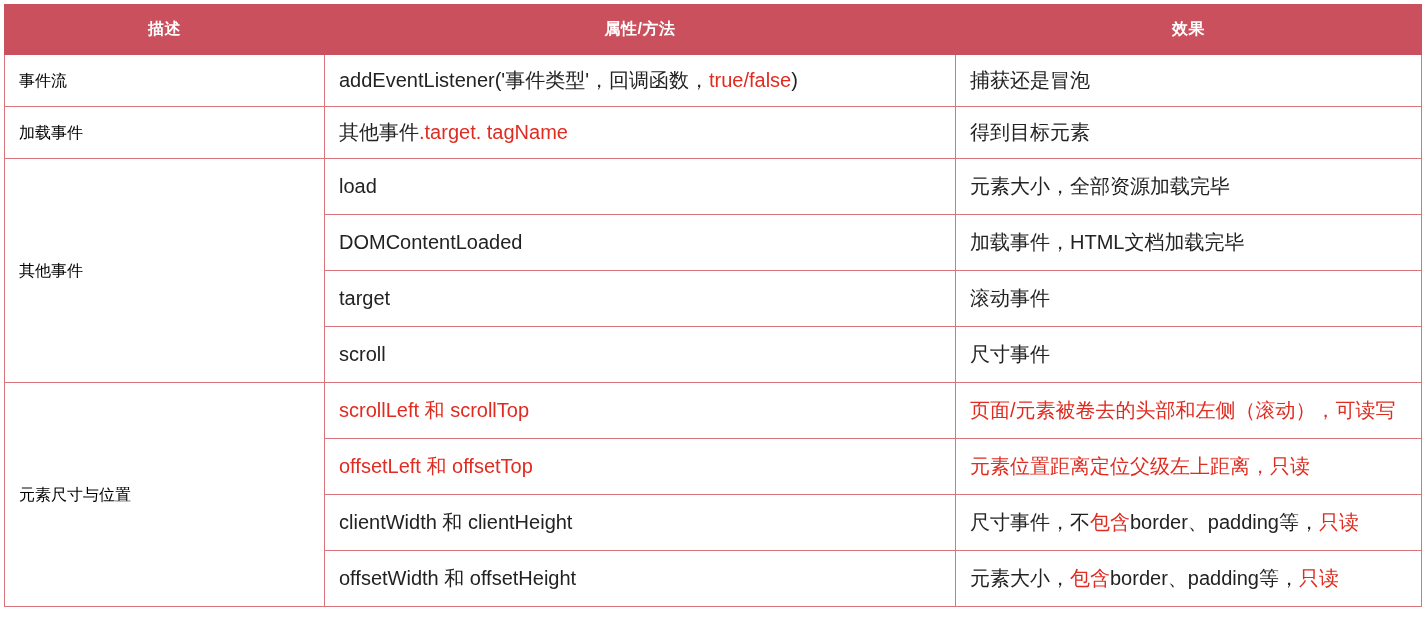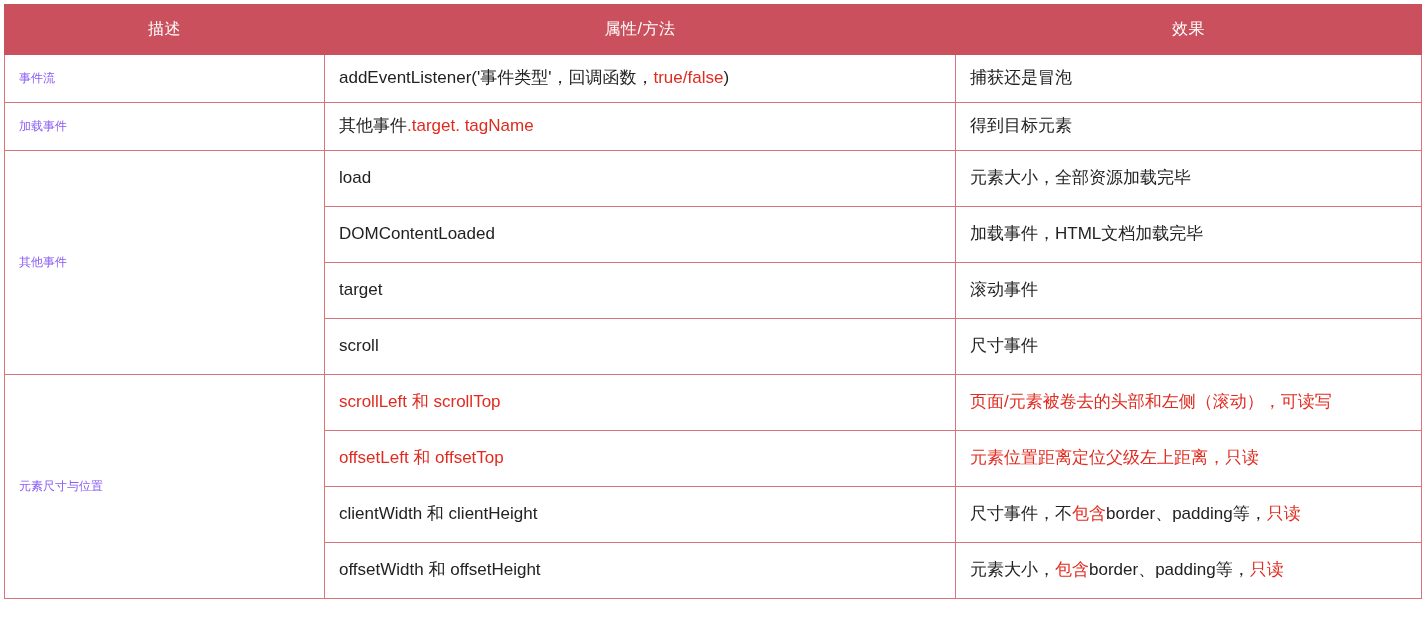--- a/index.html
+++ b/index.html
@@ -20,38 +20,38 @@
     margin: 4px 4px 0 4px;
   }
   table.dom-table col.col-desc { width: 320px; }
   table.dom-table col.col-prop { width: 631px; }
   table.dom-table col.col-effect { width: 466px; }
 
   thead th {
     background: #c9505c;
     color: #ffffff;
     font-size: 16px;
-    font-weight: normal;
+    font-weight: bold;
     text-align: center;
     padding: 14px 0;
     border: 1px solid #c9505c;
     letter-spacing: 0.5px;
   }
   tbody td {
     border: 1px solid #d9737c;
-    font-size: 17px;
+    font-size: 20px;
     color: #222222;
     padding: 12px 14px;
     vertical-align: middle;
     line-height: 1.35;
     background: #ffffff;
   }
   td.desc-cell {
-    font-size: 12px;
-    color: #8b5cf6;
+    font-size: 16px;
+    color: #000000;
   }
   .red {
     color: #e02b20;
   }
   .rowh-1 { height: 48px; }
   .rowh-2 { height: 56px; }
 </style>
 </head>
 <body>
 

